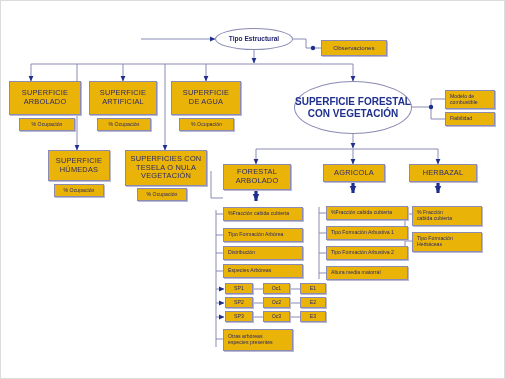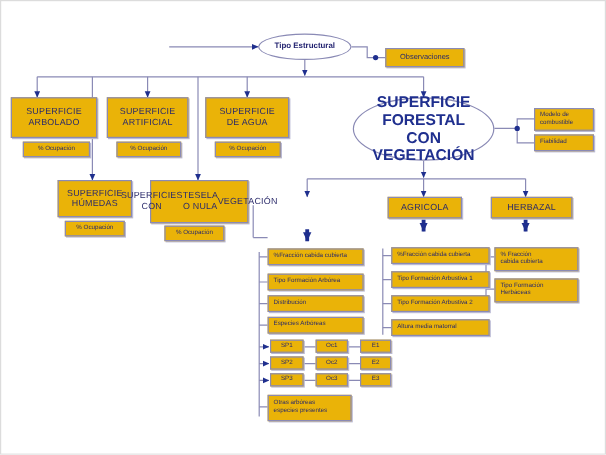--- a/index.html
+++ b/index.html
@@ -68,21 +68,21 @@
     letter-spacing: 0.1px;
   }
   .ellipse-open {
     background: #ffffff;
     border: 1px solid #8a8ab5;
     color: #1f1f6e;
     font-weight: bold;
     font-size: 6.6px;
   }
   .ellipse-big {
-    font-size: 13px;
+    font-size: 10px;
     font-weight: bold;
     color: #1f2f8e;
   }
 </style>
 </head>
 <body>
 
 <div id="canvas">
 
   <svg id="svg-layer" viewBox="0 0 505 379" xmlns="http://www.w3.org/2000/svg">
@@ -214,29 +214,33 @@
   </div>
 
   <div class="node box box-main" style="left:47px; top:149px; width:62px; height:31px; flex-direction:column;">
     <span>SUPERFICIE</span>
     <span>HÚMEDAS</span>
   </div>
   <div class="node box box-tiny" style="left:53px; top:183px; width:50px; height:13px;">
     <span>% Ocupación</span>
   </div>
 
-  <div class="node box box-main" style="left:124px; top:149px; width:82px; height:36px; flex-direction:row;">
+  <div class="node box box-main" style="left:124px; top:149px; width:82px; height:36px; flex-direction:column;">
     <span>SUPERFICIES CON</span>
     <span>TESELA O NULA</span>
     <span>VEGETACIÓN</span>
   </div>
   <div class="node box box-tiny" style="left:136px; top:187px; width:50px; height:13px;">
     <span>% Ocupación</span>
   </div>
 
+  <div class="node box box-main" style="left:222px; top:163px; width:68px; height:26px; flex-direction:column;">
+    <span>FORESTAL</span>
+    <span>ARBOLADO</span>
+  </div>
 
   <div class="node box box-main" style="left:322px; top:163px; width:62px; height:18px;">
     <span>AGRICOLA</span>
   </div>
 
   <div class="node box box-main" style="left:408px; top:163px; width:68px; height:18px;text-align:right;">
     <span>HERBAZAL</span>
   </div>
 
   <div class="node box box-tiny box-left" style="left:222px; top:206px; width:80px; height:14px;">

